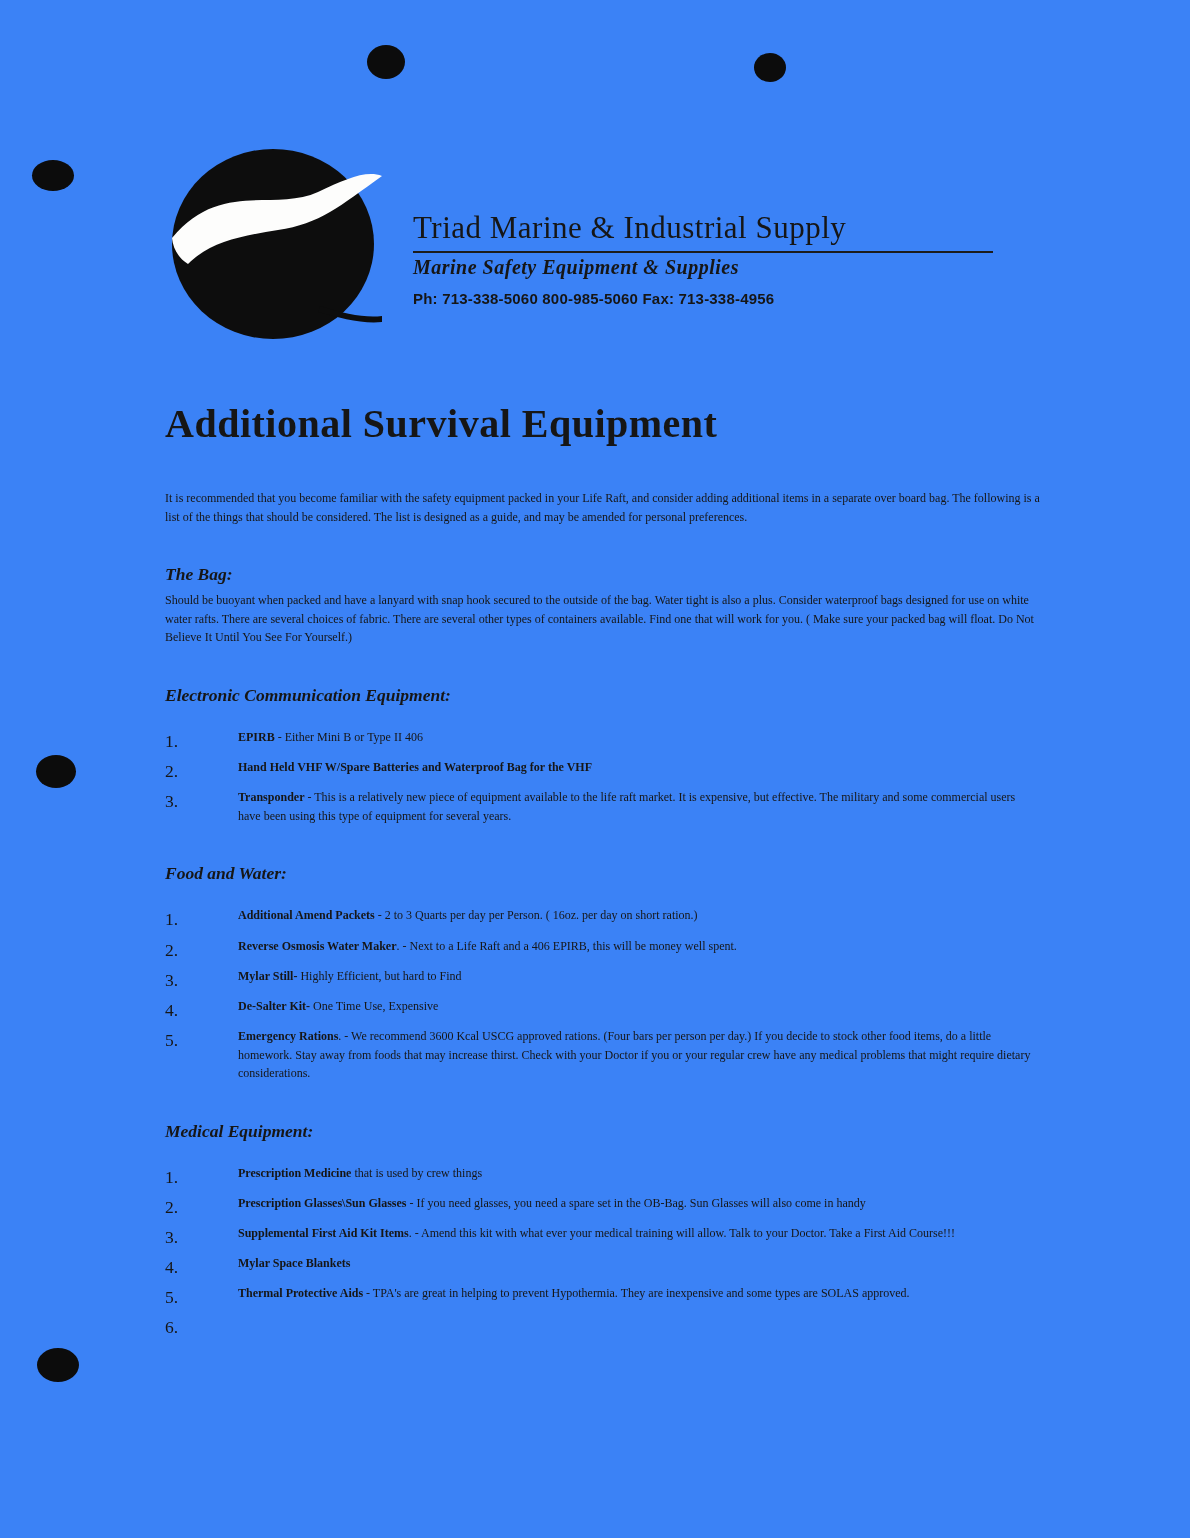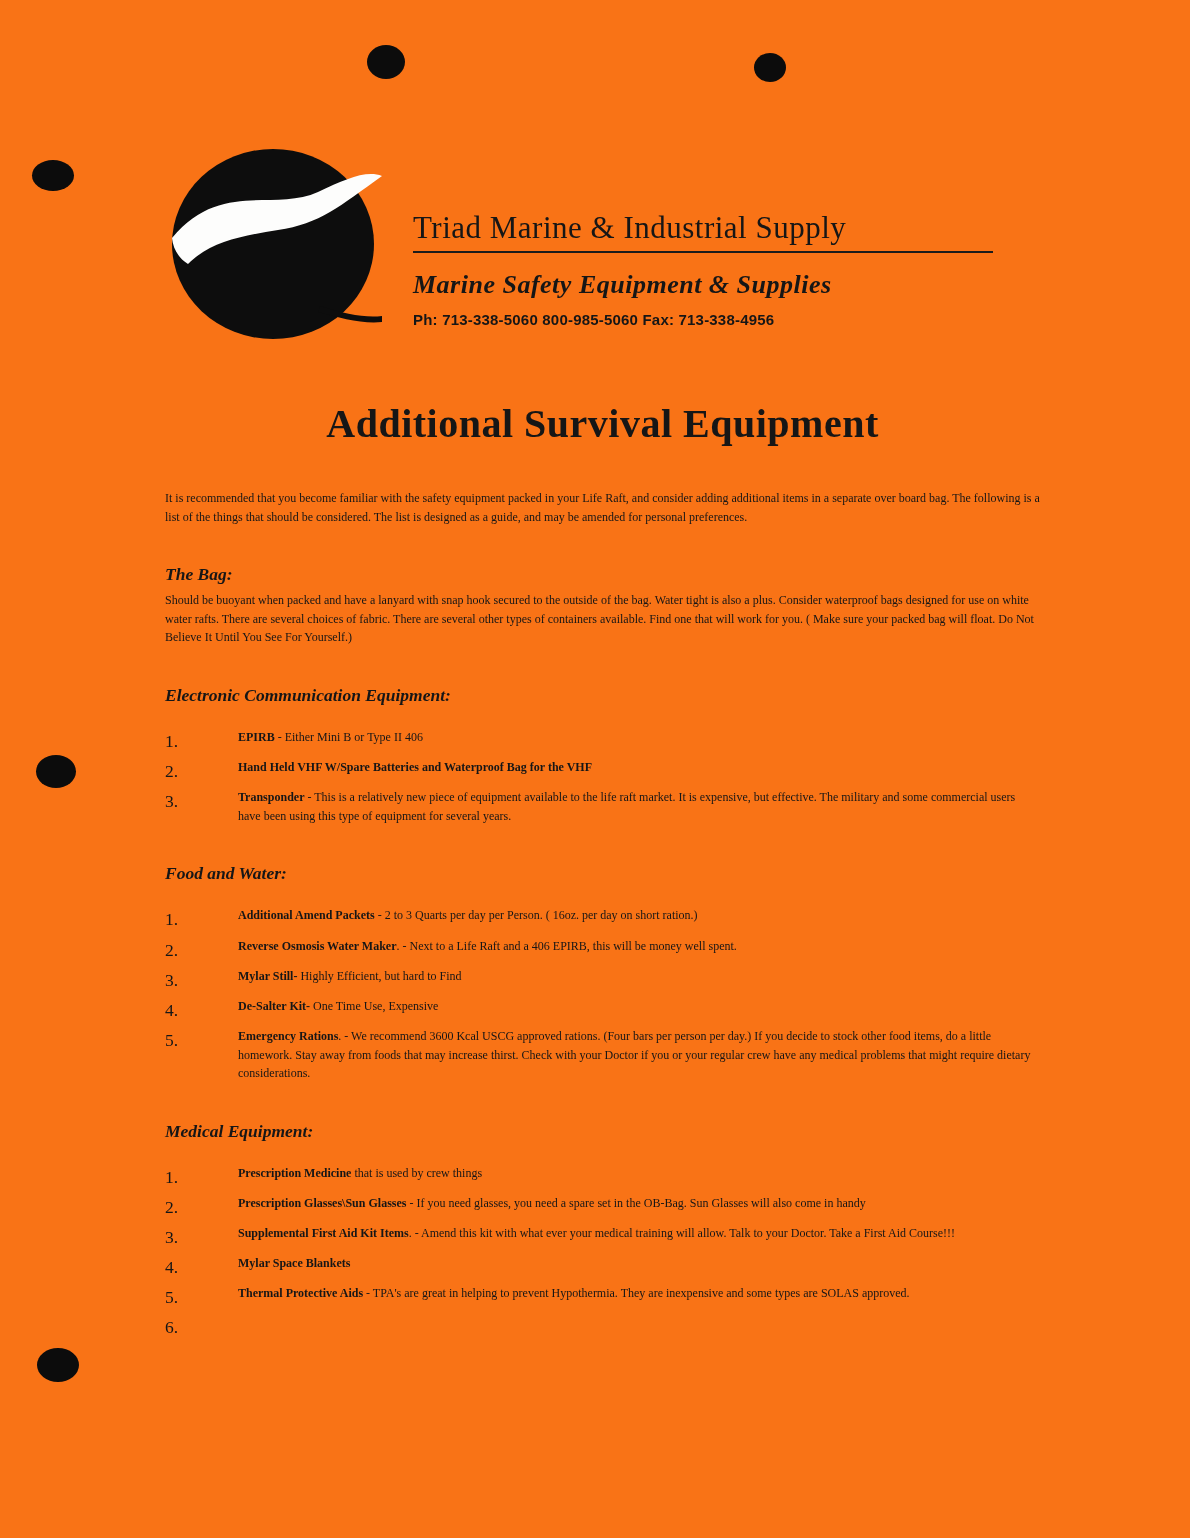--- a/index.html
+++ b/index.html
@@ -2,21 +2,21 @@
 <html><head>
 <meta charset="utf-8">
 <style>
   * { margin: 0; padding: 0; box-sizing: border-box; }
   html, body { background: #888; }
   .doc {
     position: relative;
     width: 1190px;
     height: 1538px;
     margin: 0 auto;
-    background: #f97316;
+    background: #3b82f6;
     font-family: "Liberation Serif", serif;
     color: #161616;
     overflow: hidden;
   }
   .dot {
     position: absolute;
     background: #0c0c0c;
     border-radius: 50%;
   }
   .logo {
@@ -33,41 +33,41 @@
     width: 600px;
   }
   .company {
     font-size: 31px;
     letter-spacing: 0.5px;
     border-bottom: 2px solid #1c1c1c;
     padding-bottom: 5px;
     width: 580px;
   }
   .tagline {
-    margin-top: 17px;
-    font-size: 26px;
+    margin-top: 3px;
+    font-size: 20px;
     font-style: italic;
     font-weight: bold;
     letter-spacing: 0.5px;
   }
   .phone {
     margin-top: 11px;
     font-family: "Liberation Sans", sans-serif;
     font-size: 15px;
     font-weight: bold;
     letter-spacing: 0.2px;
   }
   .content {
     position: absolute;
     left: 165px;
     top: 400px;
     width: 875px;
   }
   h1.title {
-    text-align: center;
+    text-align: left;
     font-size: 40px;
     font-weight: bold;
     letter-spacing: 0.5px;
     margin-bottom: 42px;
   }
   p.body, .itext {
     font-size: 12px;
     line-height: 1.55;
   }
   h3.sect {

